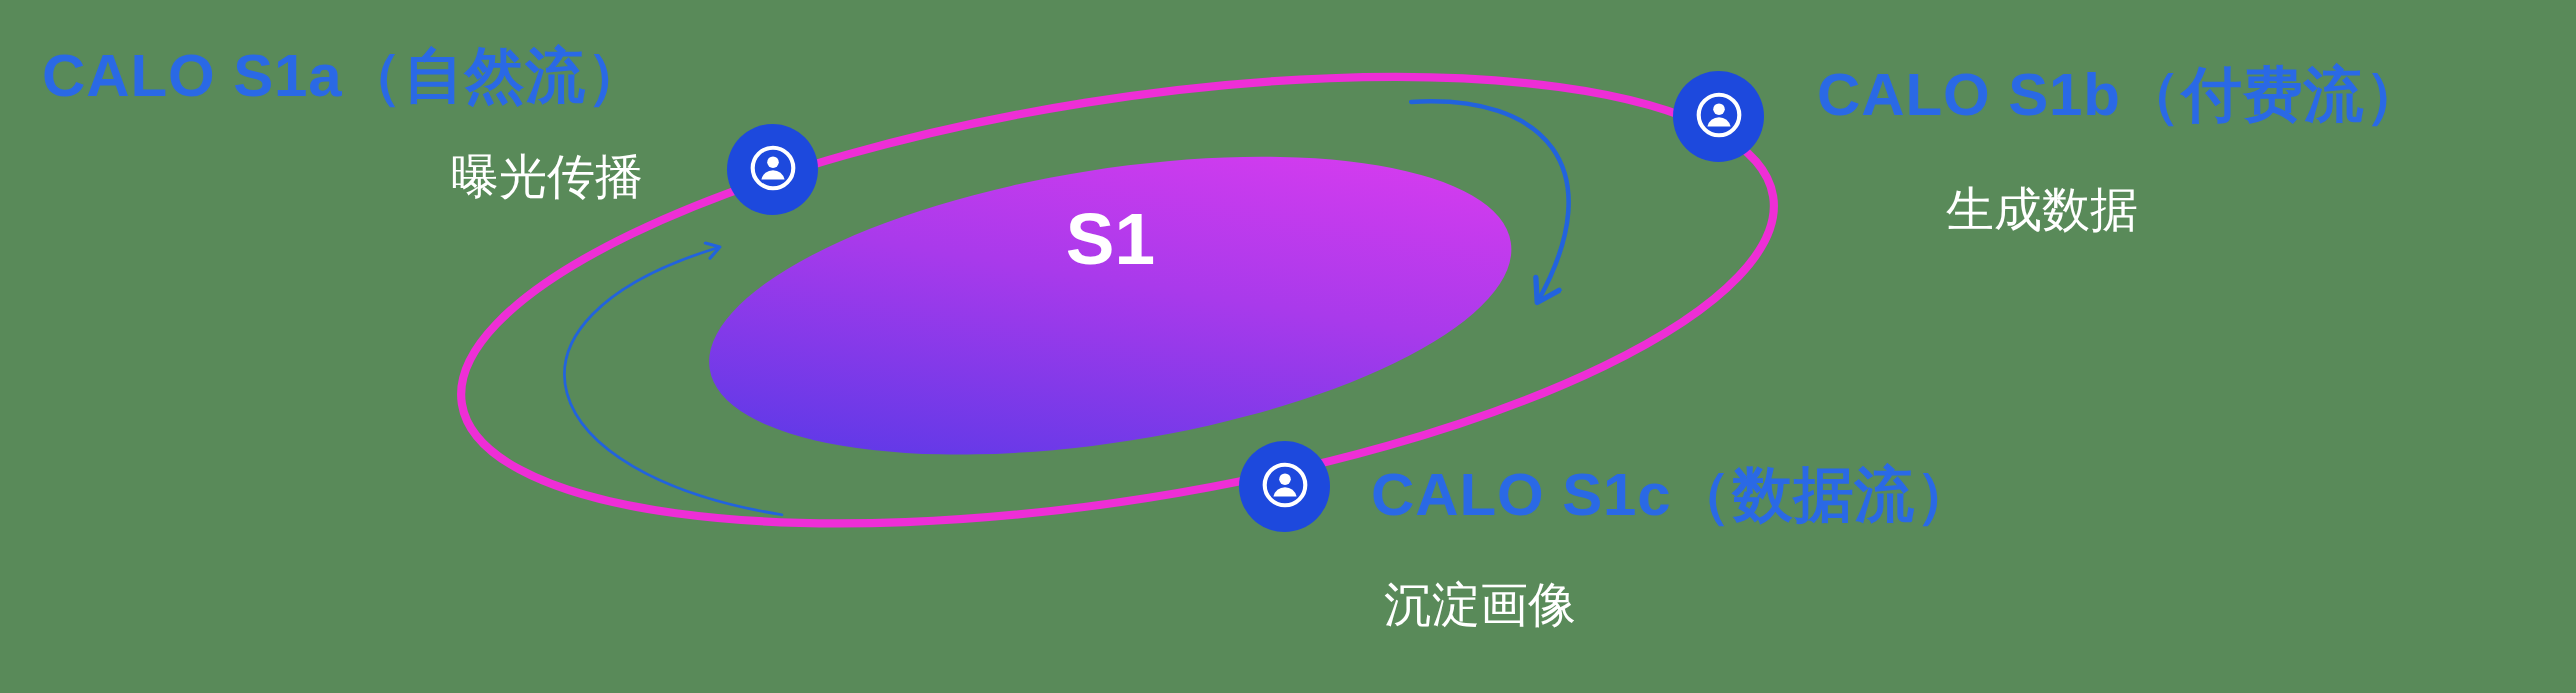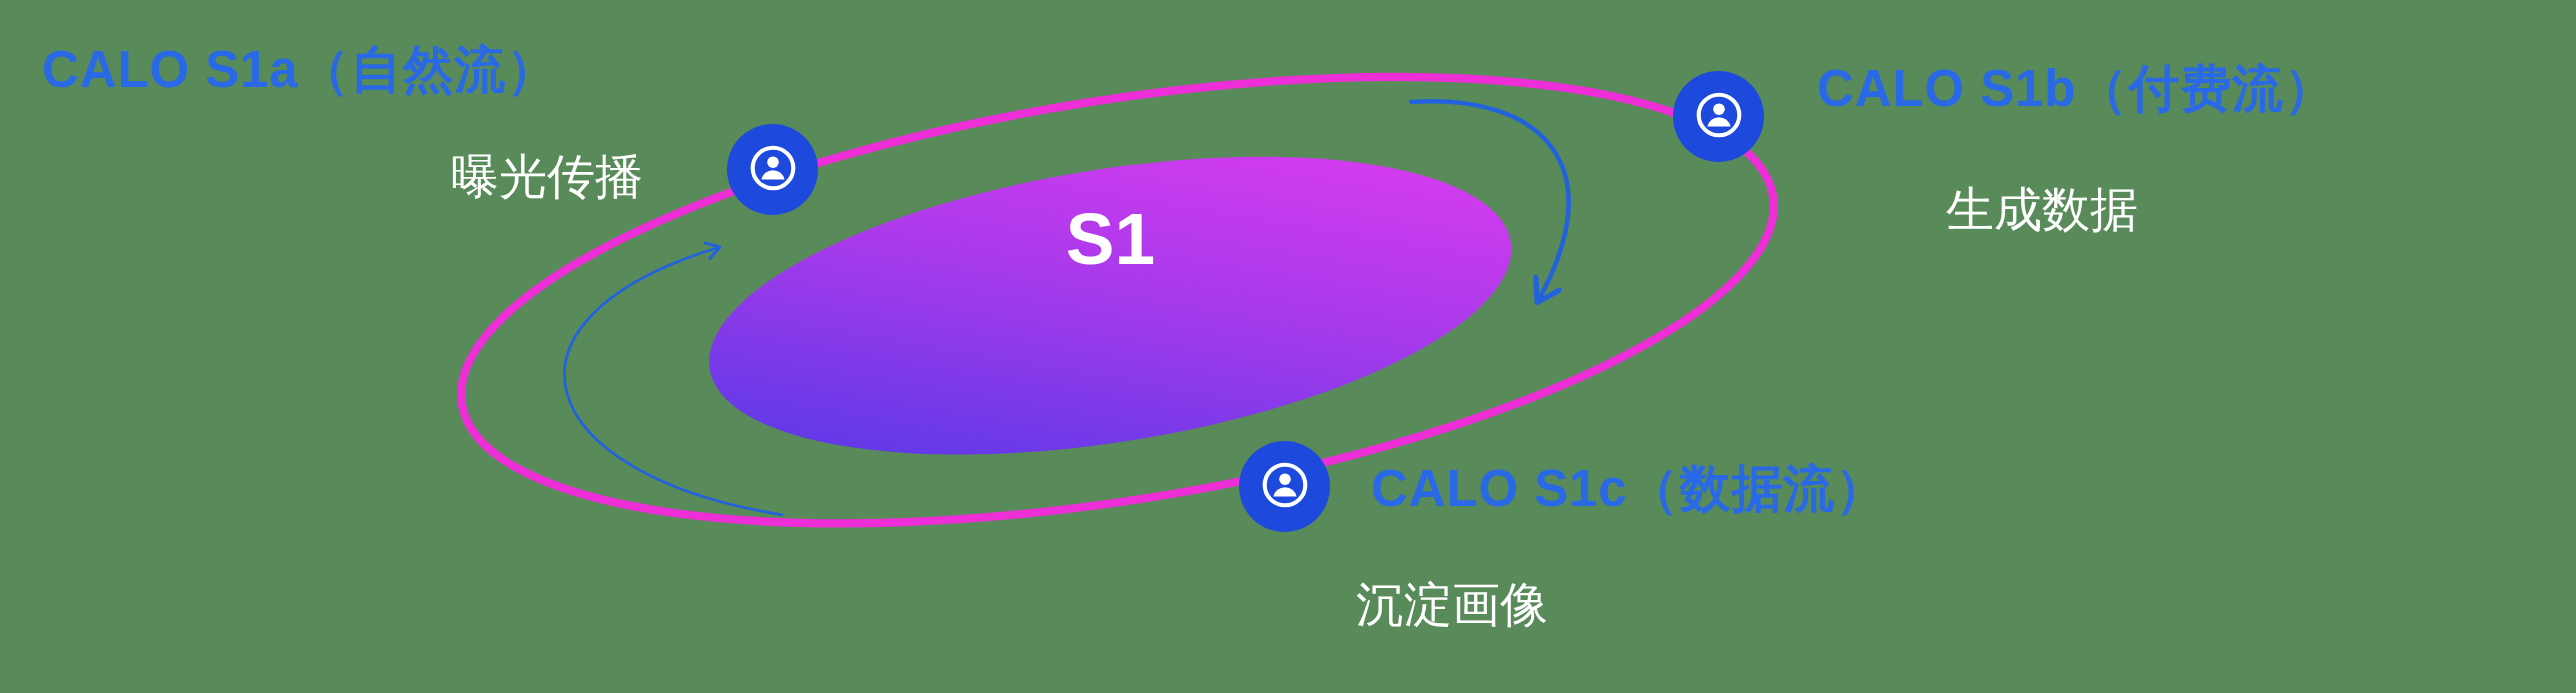--- a/index.html
+++ b/index.html
@@ -34,38 +34,38 @@
     justify-content: center;
   }
   .node svg { width: 58px; height: 58px; }
   .node-a { left: 727px; top: 124px; }
   .node-b { left: 1673px; top: 71px; }
   .node-c { left: 1239px; top: 441px; }
 
   .orbit-title {
     position: absolute;
     color: #2a69e5;
-    font-size: 51px;
+    font-size: 60px;
     font-weight: 600;
     letter-spacing: 0.9px;
     white-space: pre;
   }
   .orbit-sub {
     position: absolute;
     color: #ffffff;
     font-size: 48px;
     font-weight: 400;
     white-space: pre;
   }
   .t-s1a { left: 42px;   top: 36px;  }
   .s-s1a { left: 440px;  top: 145px; margin-left: 11px; }
   .t-s1b { left: 1817px; top: 55px;  }
   .s-s1b { left: 1946px; top: 178px; }
   .t-s1c { left: 1371px; top: 455px; }
-  .s-s1c { left: 1356px; top: 573px; }
+  .s-s1c { left: 1384px; top: 573px; }
 
   .core-text {
     position: absolute;
     left: 815px;
     top: 202px;
     width: 591px;
     display: flex;
     flex-direction: column;
     align-items: center;
     gap: 9px;

